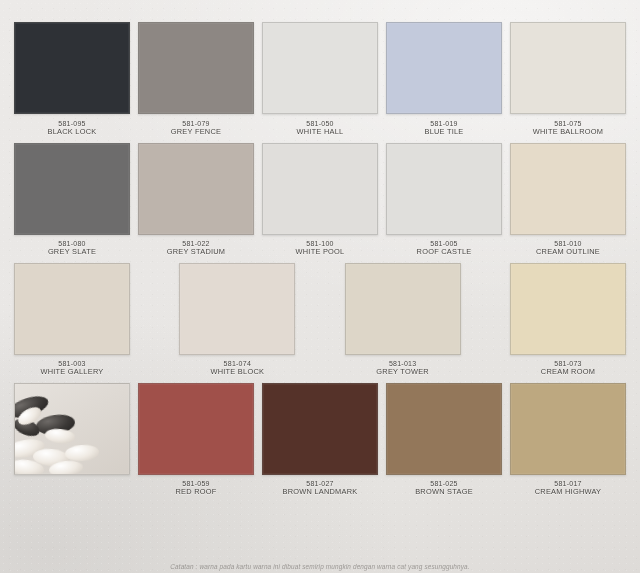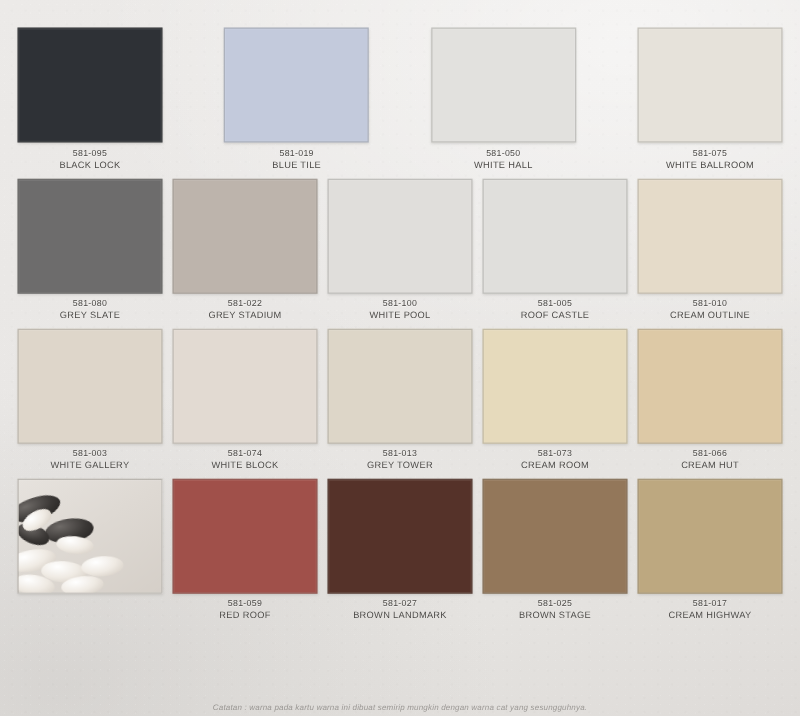--- a/index.html
+++ b/index.html
@@ -120,34 +120,41 @@
 
     <div class="row r1">
       <div class="cell">
         <div class="chip" style="background-color: rgb(46, 49, 54);"></div>
         <div class="label">
           <span class="code">581-095</span>
           <span class="nm">BLACK LOCK</span>
         </div>
       </div>
       <div class="cell">
+        <div class="chip" style="background-color: rgb(141, 135, 131);"></div>
+        <div class="label">
+          <span class="code">581-079</span>
+          <span class="nm">GREY FENCE</span>
+        </div>
+      </div>
+      <div class="cell">
+        <div class="chip" style="background-color: rgb(226, 225, 222);"></div>
+        <div class="label">
+          <span class="code">581-050</span>
+          <span class="nm">WHITE HALL</span>
+        </div>
+      </div>
+      <div class="cell">
         <div class="chip" style="background-color: rgb(195, 202, 220);"></div>
         <div class="label">
           <span class="code">581-019</span>
           <span class="nm">BLUE TILE</span>
         </div>
       </div>
       <div class="cell">
-        <div class="chip" style="background-color: rgb(226, 225, 222);"></div>
-        <div class="label">
-          <span class="code">581-050</span>
-          <span class="nm">WHITE HALL</span>
-        </div>
-      </div>
-      <div class="cell">
         <div class="chip" style="background-color: rgb(230, 226, 218);"></div>
         <div class="label">
           <span class="code">581-075</span>
           <span class="nm">WHITE BALLROOM</span>
         </div>
       </div>
     </div>
 
     <div class="row r2">
       <div class="cell">
@@ -207,27 +214,20 @@
         <div class="label">
           <span class="code">581-013</span>
           <span class="nm">GREY TOWER</span>
         </div>
       </div>
       <div class="cell">
         <div class="chip" style="background-color: rgb(230, 218, 188);"></div>
         <div class="label">
           <span class="code">581-073</span>
           <span class="nm">CREAM ROOM</span>
-        </div>
-      </div>
-      <div class="cell">
-        <div class="chip" style="background-color: rgb(221, 201, 166);"></div>
-        <div class="label">
-          <span class="code">581-066</span>
-          <span class="nm">CREAM HUT</span>
         </div>
       </div>
     </div>
 
     <div class="row r4">
       <div class="cell">
         <div class="chip photo">
           <div class="stone dark" style="left:-6%;  top:16%;  width:36%; height:20%; transform:rotate(-18deg);"></div>
           <div class="stone dark" style="left:18%;  top:34%;  width:34%; height:21%; transform:rotate(-8deg);"></div>
           <div class="stone dark" style="left:-2%;  top:40%;  width:24%; height:17%; transform:rotate(22deg);"></div>

